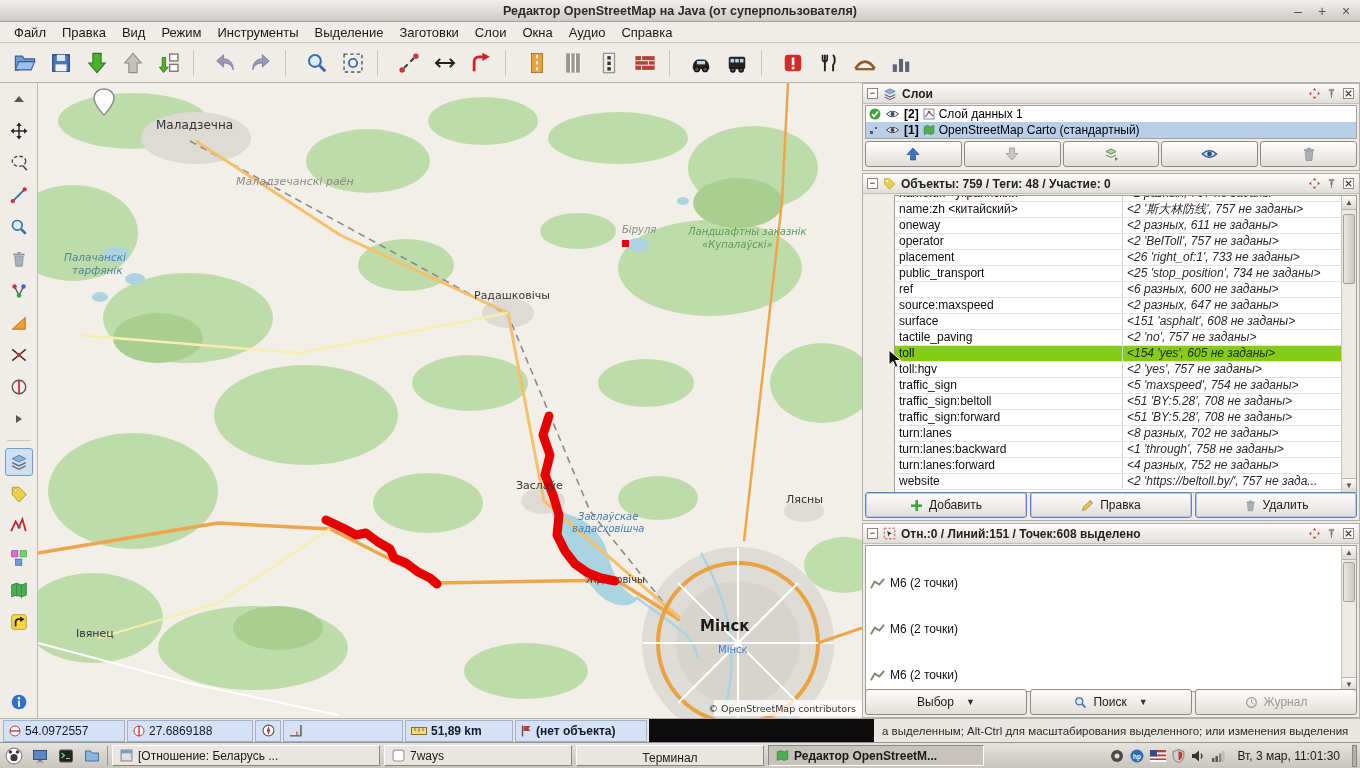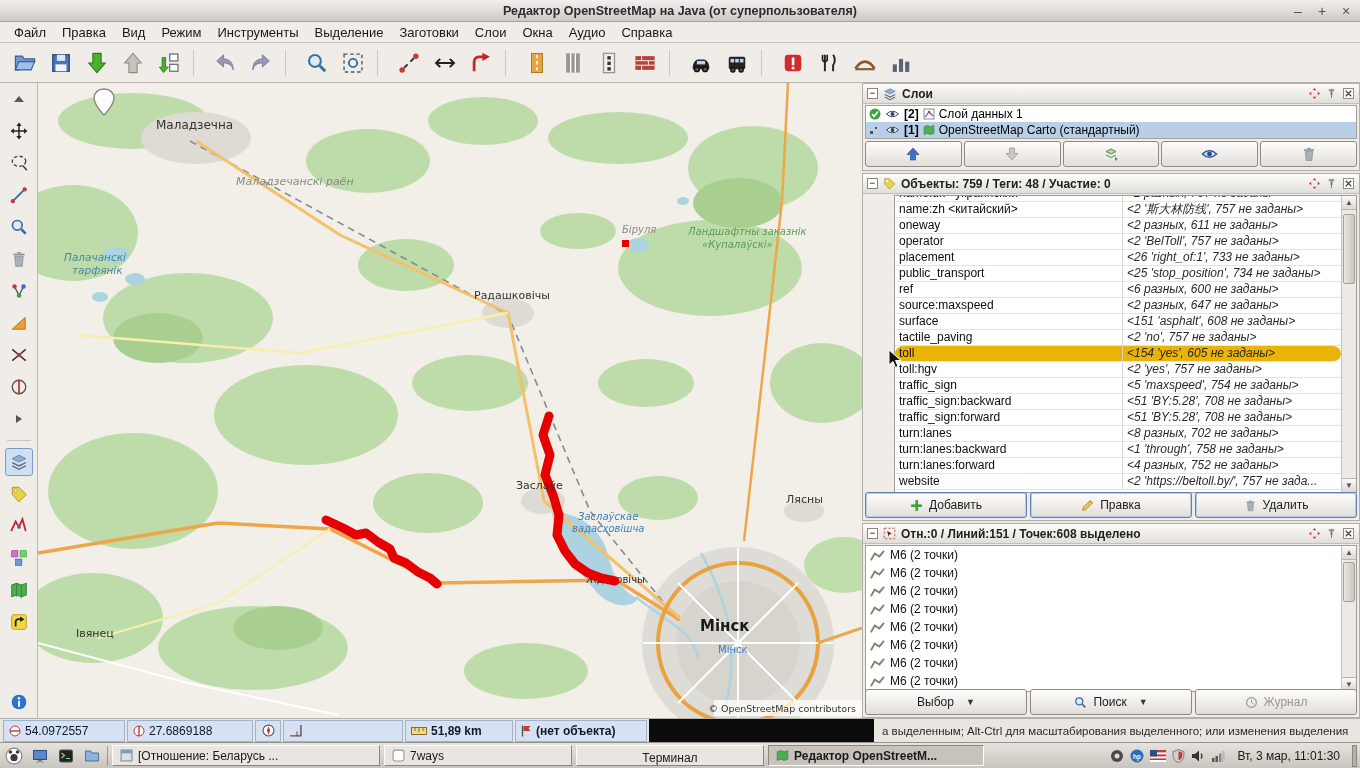--- a/index.html
+++ b/index.html
@@ -63,38 +63,38 @@
     background:linear-gradient(#fefdfc,#e2ded9); border:1px solid #8f8b84; border-radius:3px; font-size:12px; color:#1c1c1c; }
   .lbtns .btn { flex:1; }
   .btn.bluefocus { border-color:#5f83b8; box-shadow:inset 0 0 0 1px #b7cbe6; }
   .btn.disabled { color:#9b978f; }
 
   
   .ttable { position:absolute; left:2px; right:2px; top:21px; height:298px; background:#fff;
     border:1px solid #a09c95; overflow:hidden;margin-left:29px; }
   .trows { margin-top:-10px; margin-right:15px; }
   .trow { display:flex; height:16px; border-bottom:1px solid #e6e3de; }
-  .trow.selected { background:#eab308;border-radius:8px; }
+  .trow.selected { background:#84cc16; }
   .tkey { width:228px; padding:0 4px; border-right:1px solid #d7d4ce; font-size:12px;
     white-space:nowrap; overflow:hidden; line-height:15px; color:#0d0d0d; }
   .tval { flex:1; padding:0 4px; font-size:12px; font-style:italic; color:#2a2a2a;
     white-space:nowrap; overflow:hidden; line-height:15px; }
   .vscroll { position:absolute; right:0; top:0; bottom:0; width:15px; background:#eceae5; border-left:1px solid #c6c2bc; }
   .vs-arrow { height:14px; text-align:center; font-size:8px; color:#555; line-height:14px;
     background:linear-gradient(#fbfaf8,#dcd8d2); border-bottom:1px solid #b8b4ae; }
   .vs-arrow.bot { position:absolute; bottom:0; left:0; right:0; border-top:1px solid #b8b4ae; border-bottom:none; }
   .vs-thumb { position:absolute; left:1px; right:1px; background:linear-gradient(90deg,#e9e6e1,#cbc7c1);
     border:1px solid #a5a19a; border-radius:2px; }
   .tbtns { position:absolute; left:2px; right:2px; bottom:2px; height:26px; display:flex; gap:3px; }
   .tbtns .btn { flex:1; }
 
   
   .slist { position:absolute; left:2px; right:2px; top:21px; height:147px; background:#fff;
     border:1px solid #a09c95; overflow:hidden; }
-  .srow { height:18px; display:flex; align-items:center; gap:5px; padding:0 4px; font-size:12px; color:#111; }
+  .srow { height:18px; display:flex; align-items:center; gap:5px; padding:0 4px; font-size:12px; color:#111;margin-top:28px; }
   .sbtns { position:absolute; left:2px; right:2px; bottom:2px; height:26px; display:flex; gap:3px; }
   .sbtns .btn { flex:1; }
   .dd { margin-left:6px; font-size:9px; color:#333; }
 
   
   .statusbar { position:absolute; left:0; top:718px; width:1360px; height:24px; background:#e9e6e1;
     border-top:1px solid #b5b1ab; display:flex; align-items:center; padding:0 1px; }
   .sbc { height:22px; display:flex; align-items:center; gap:4px; background:#d6e2f3;
     border:1px solid #9db3d2; margin-left:2px; padding:0 5px; font-size:12px; color:#101a2e; }
   .sb-black { width:225px; height:24px; background:#0c0c0c; margin-left:2px; }
@@ -686,21 +686,21 @@
           </div>
         <div class="trow">
             <span class="tkey">toll:hgv</span>
             <span class="tval">&lt;2 'yes', 757 не заданы&gt;</span>
           </div>
         <div class="trow">
             <span class="tkey">traffic_sign</span>
             <span class="tval">&lt;5 'maxspeed', 754 не заданы&gt;</span>
           </div>
         <div class="trow">
-            <span class="tkey">traffic_sign:backward</span>
+            <span class="tkey">traffic_sign:beltoll</span>
             <span class="tval">&lt;51 'BY:5.28', 708 не заданы&gt;</span>
           </div>
         <div class="trow">
             <span class="tkey">traffic_sign:forward</span>
             <span class="tval">&lt;51 'BY:5.28', 708 не заданы&gt;</span>
           </div>
         <div class="trow">
             <span class="tkey">turn:lanes</span>
             <span class="tval">&lt;8 разных, 702 не заданы&gt;</span>
           </div>

